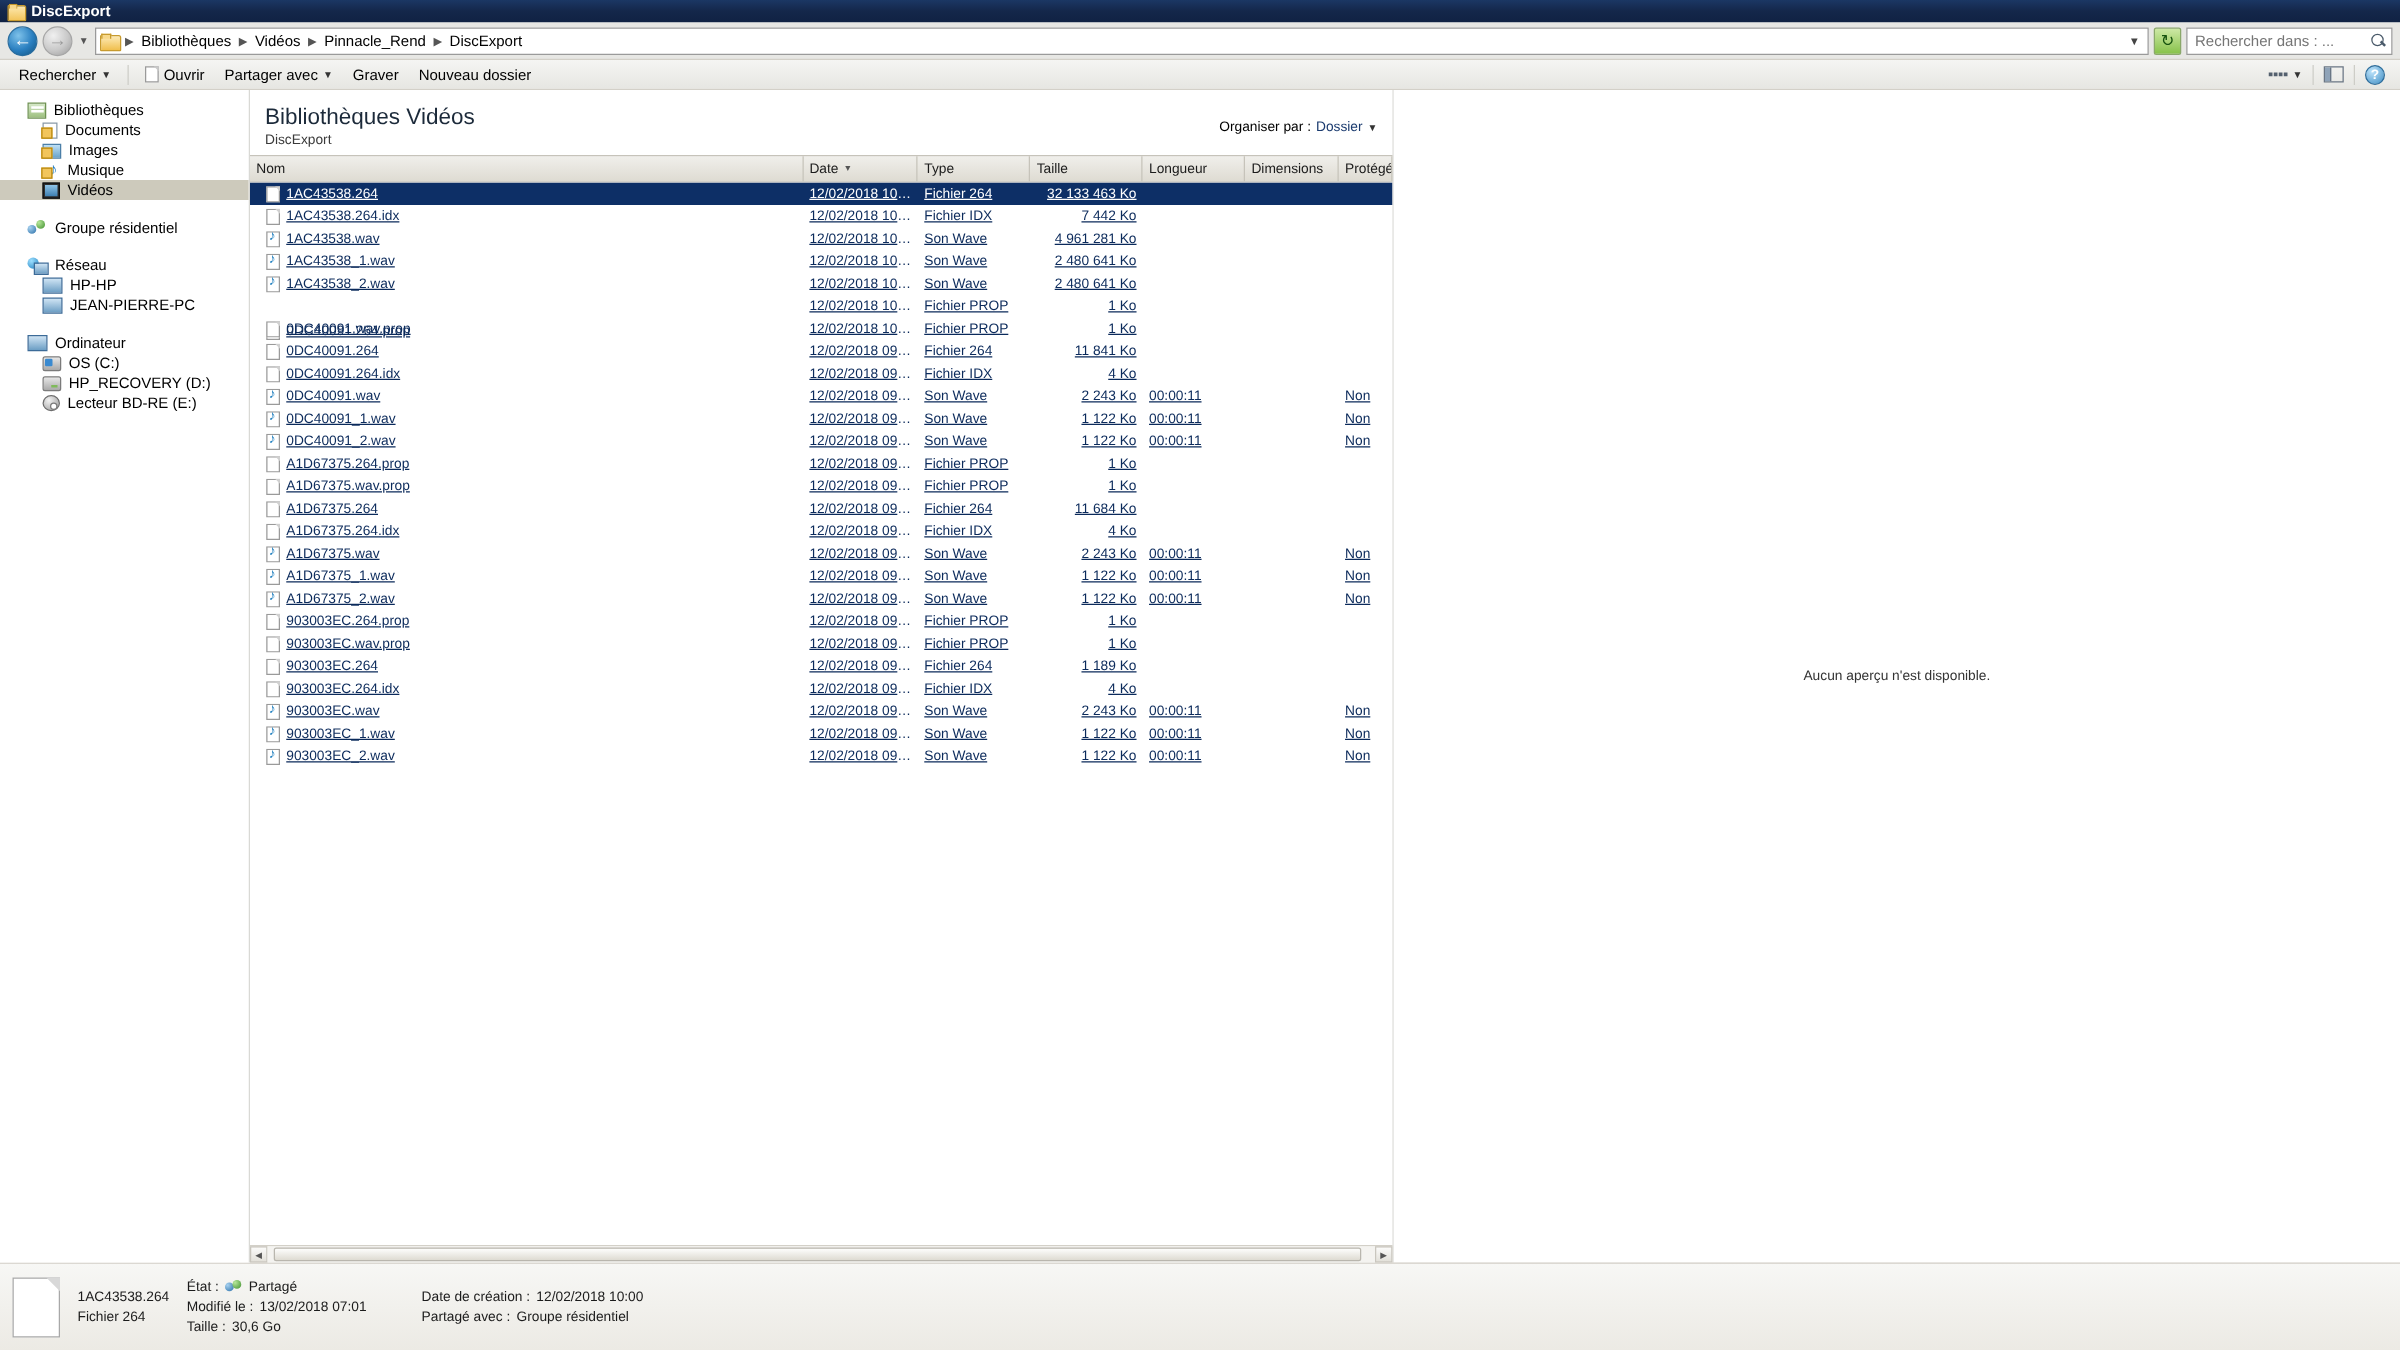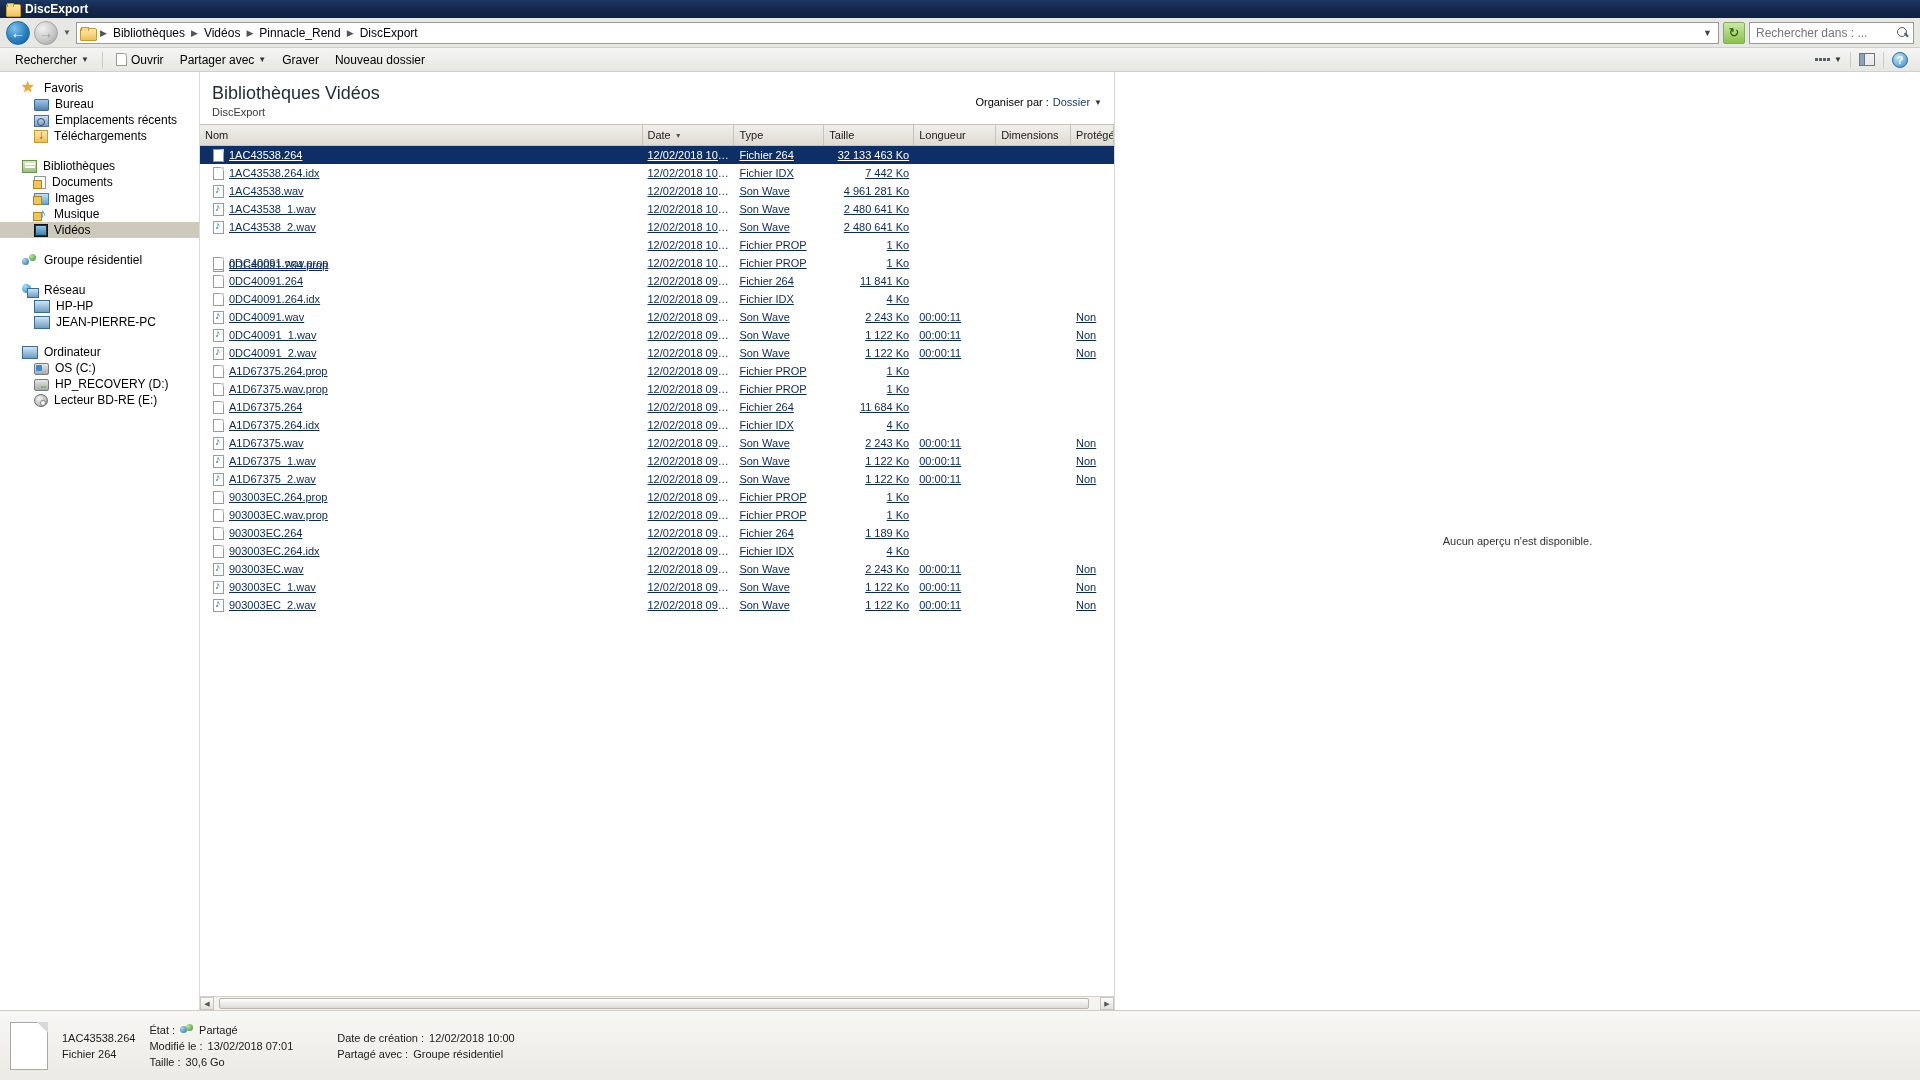--- a/index.html
+++ b/index.html
@@ -313,38 +313,20 @@
         </span>
       <span class="tb-sep"></span>
       <span class="help-ico">?</span>
     </div>
   </div>
 
   <div class="body">
 
     <div class="sidebar">
 
-      <div class="nav-group">
-        <div class="nav-row">
-          <span class="ni ni-star"></span>
-          <span>Favoris</span>
-        </div>
-        <div class="nav-row child">
-          <span class="ni ni-monitor"></span>
-          <span>Bureau</span>
-        </div>
-        <div class="nav-row child">
-          <span class="ni ni-recent"></span>
-          <span>Emplacements récents</span>
-        </div>
-        <div class="nav-row child">
-          <span class="ni ni-dl"></span>
-          <span>Téléchargements</span>
-        </div>
-      </div>
 
       <div class="nav-group">
         <div class="nav-row">
           <span class="ni ni-lib"></span>
           <span>Bibliothèques</span>
         </div>
         <div class="nav-row child">
           <span class="ni ni-doc"></span>
           <span>Documents</span>
         </div>

